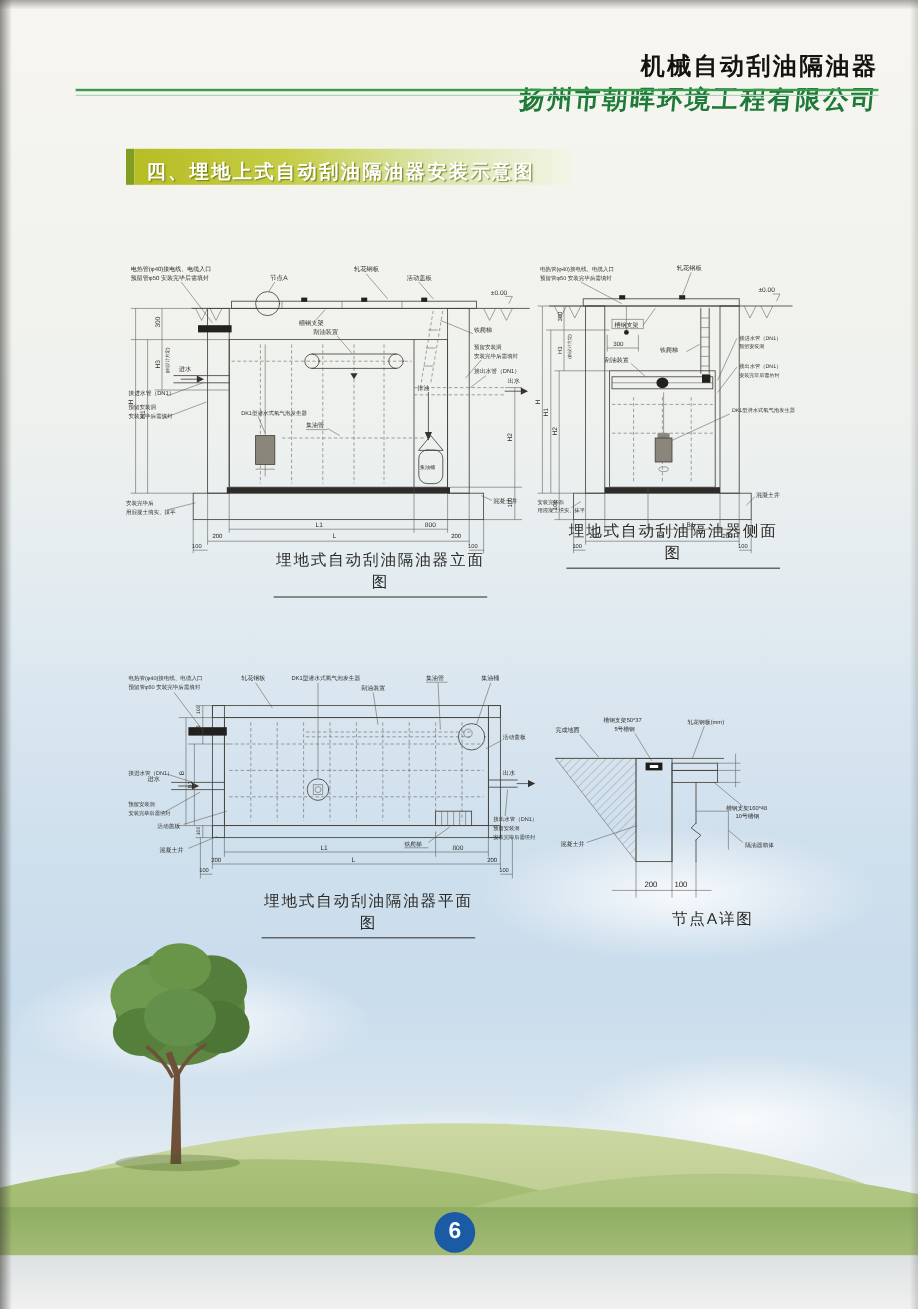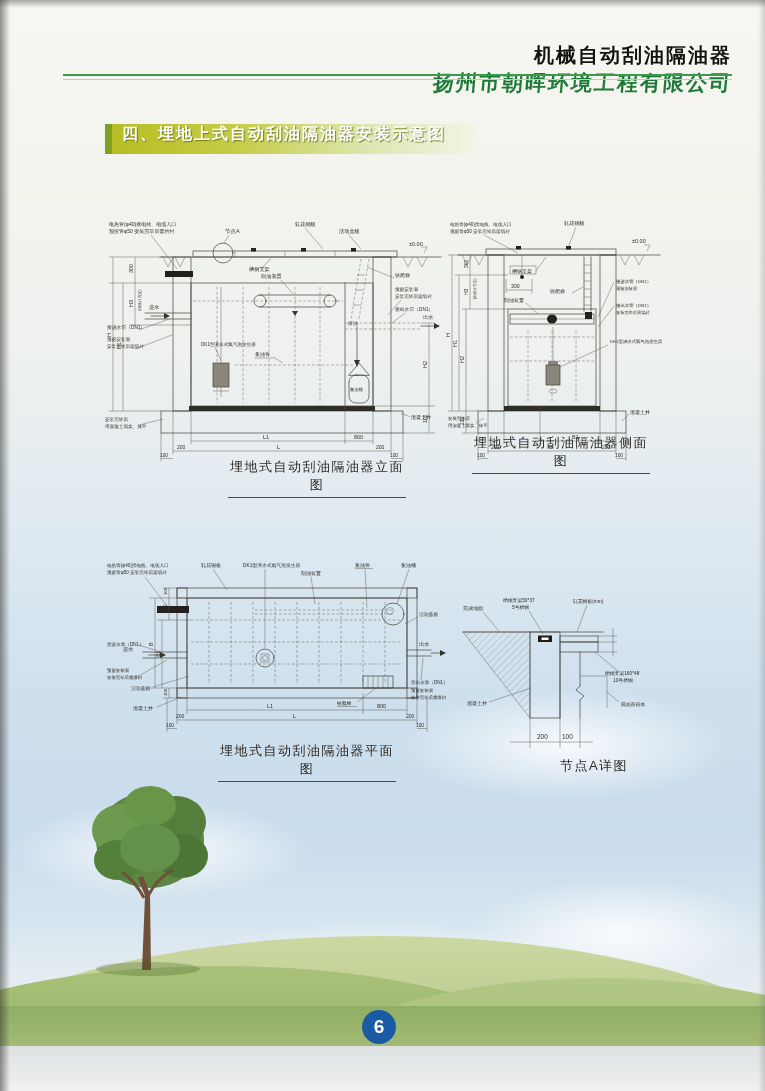--- a/index.html
+++ b/index.html
@@ -38,21 +38,21 @@
   .hdr-title{font-size:20px;font-weight:bold;color:#15130f;letter-spacing:2px;}
   .hdr-co{font-size:21px;font-weight:bold;color:#1e7a38;letter-spacing:2px;
     transform:skewX(-5deg);}
   .rule1{position:absolute;left:63px;top:74px;width:669px;border-top:2.5px solid #3a9a4d;z-index:10;}
   .rule2{position:absolute;left:63px;top:79px;width:669px;border-top:1px solid #a9d8b2;z-index:10;}
 
   .banner-bar{position:absolute;left:105px;top:124px;width:7px;height:30px;
     background:#7f9e22;z-index:10;}
   .banner{position:absolute;left:112px;top:124px;width:364px;height:30px;z-index:10;
     background:linear-gradient(90deg,#b7bd23 0%,#c5cd48 35%,#dde6af 70%,#ecf1d8 92%,#f2f5e6 100%);
-    display:flex;align-items:flex-start;}
+    display:flex;align-items:flex-end;}
   .banner span{font-size:16px;font-weight:bold;color:#ffffff;letter-spacing:2px;
     padding-left:10px;text-shadow:1px 1px 1px rgba(90,100,0,.75);}
 
   .panel{position:absolute;z-index:9;}
   .cap{position:absolute;z-index:10;font-size:13px;color:#2c2a26;letter-spacing:1.5px;
     text-align:center;}
   .cap.u{border-bottom:1px solid #4a4a44;padding-bottom:3px;}
 
   .badge{position:absolute;z-index:12;left:362px;top:1010px;width:34px;height:34px;
     border-radius:50%;background:#1b5aa5;color:#fff;font-size:19px;font-weight:bold;

